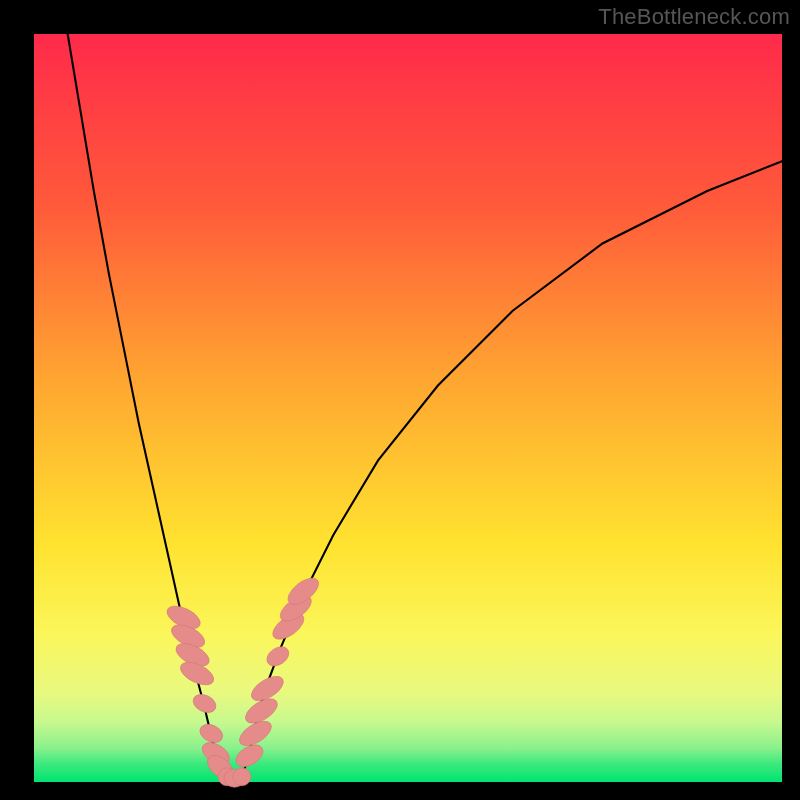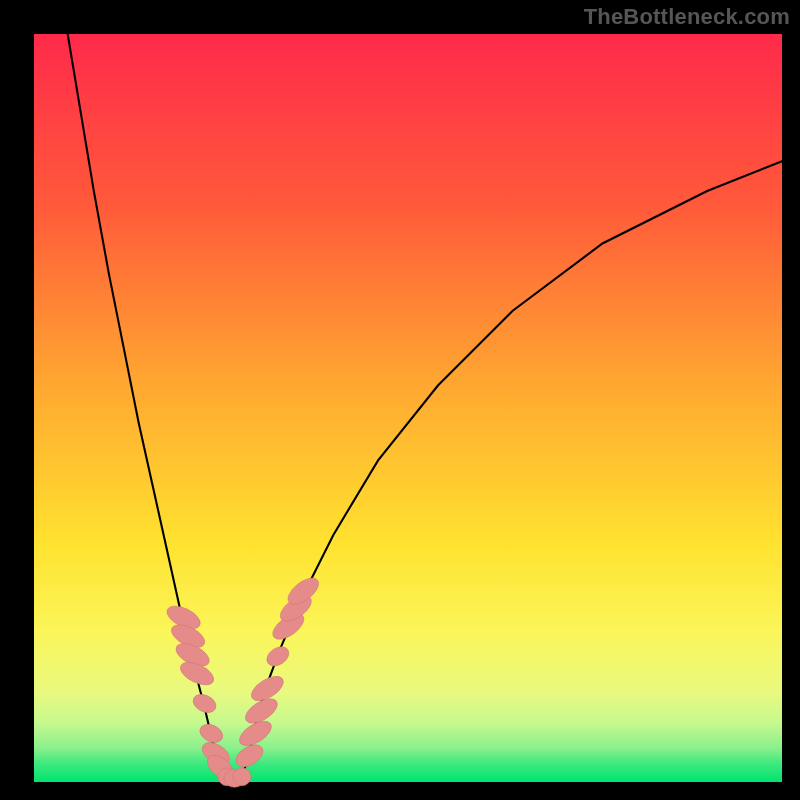--- a/index.html
+++ b/index.html
@@ -37,21 +37,21 @@
       var(--c7) 95.5%,
       var(--c8) 97.5%,
       var(--c9) 100%
     );
   }
   .watermark {
     position: absolute;
     top: 4px;
     right: 10px;
     font-size: 22px;
-    font-weight: 700;
+    font-weight: 400;
     color: #565656;
     letter-spacing: 0.2px;
   }
   svg.overlay {
     position: absolute;
     left: 0;
     top: 0;
     width: 748px;
     height: 748px;
     overflow: visible;

